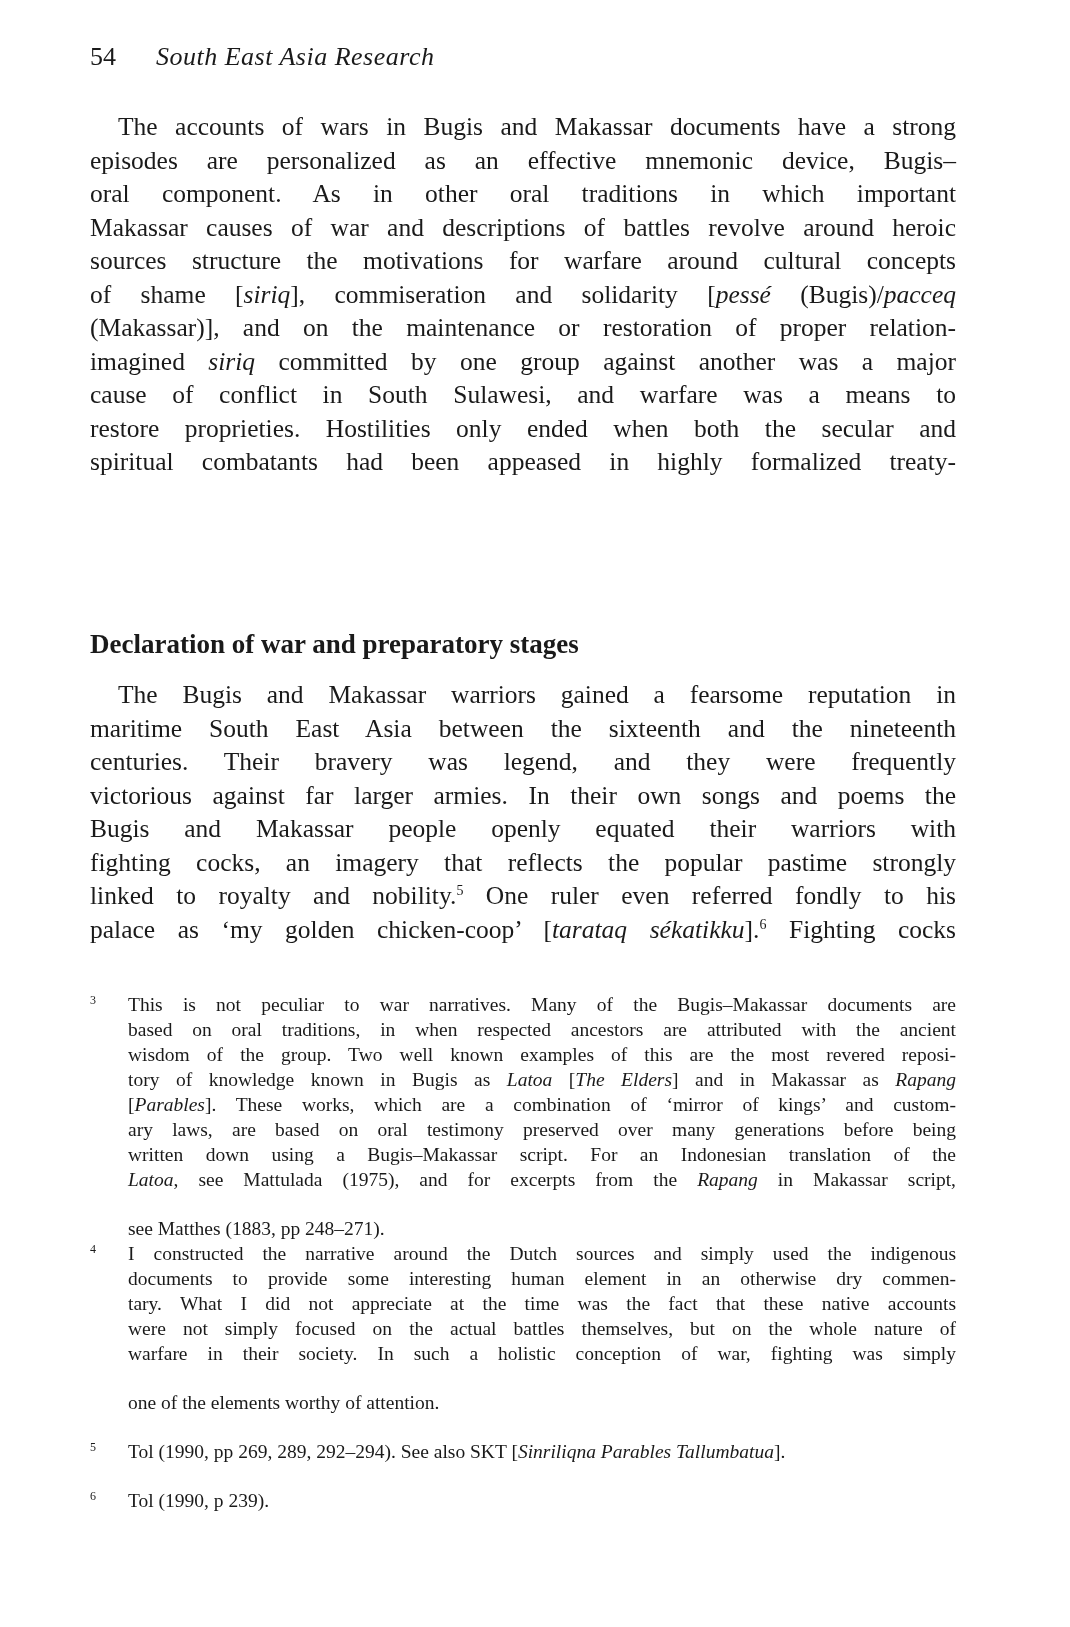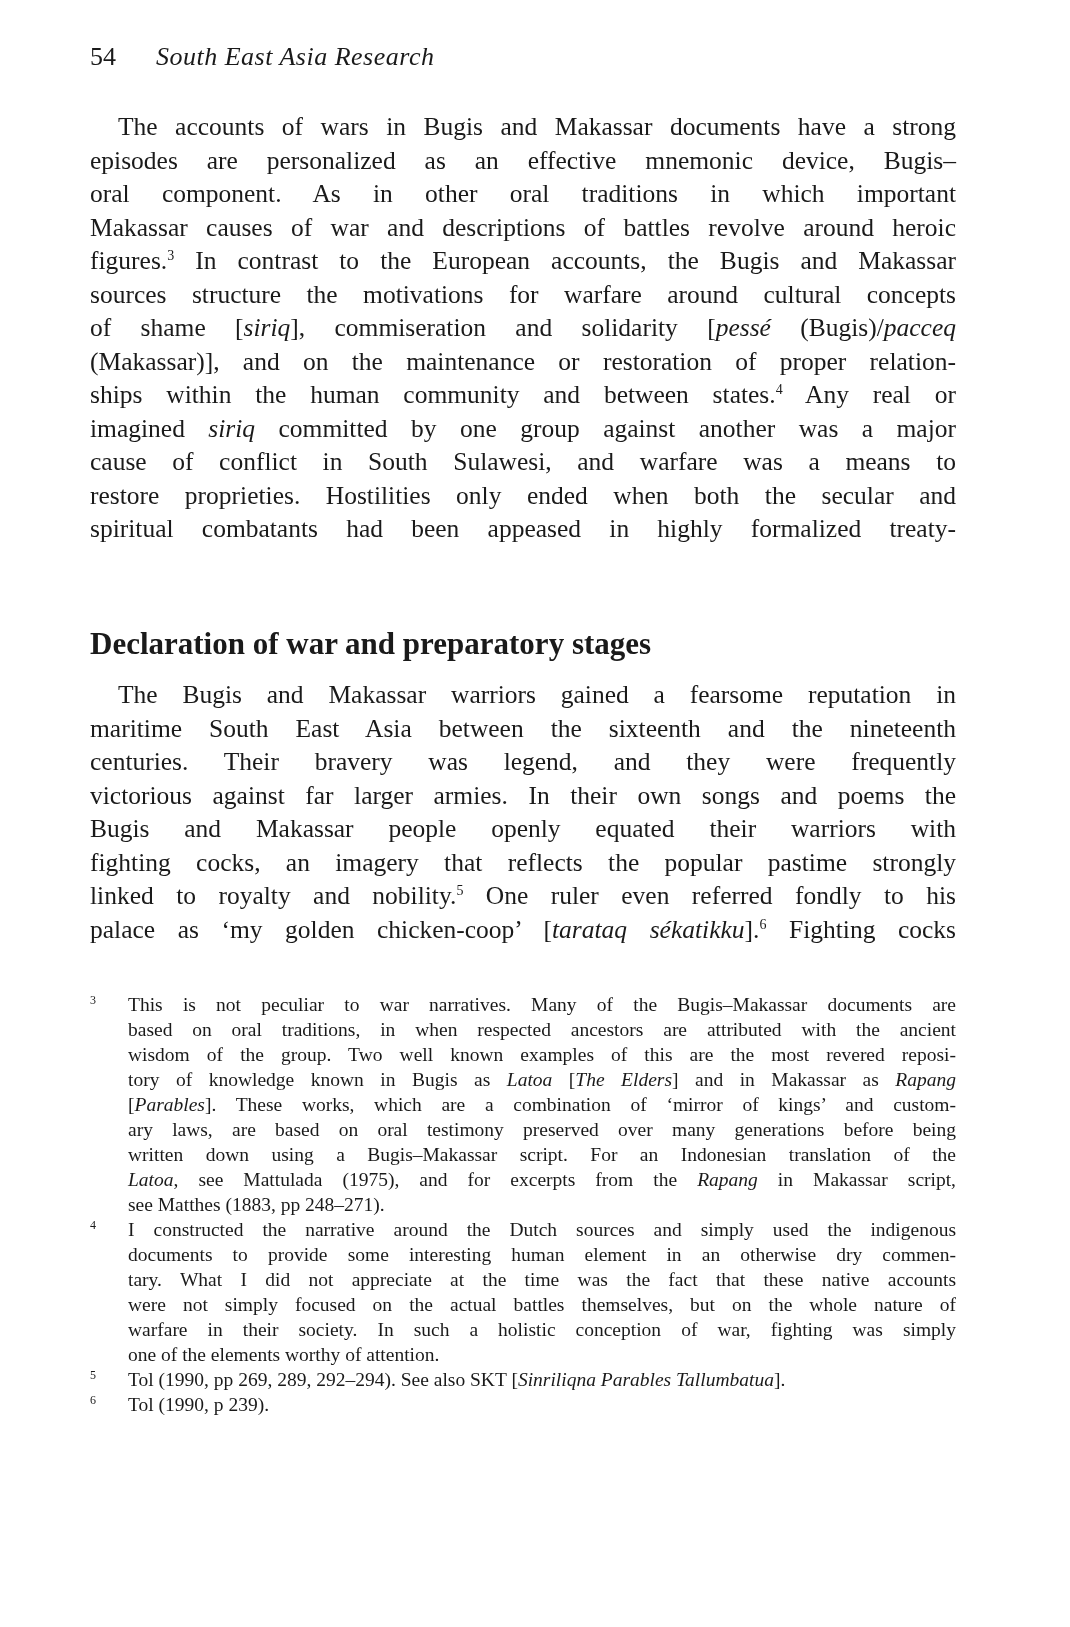--- a/index.html
+++ b/index.html
@@ -9,47 +9,45 @@
   .running-head { position: absolute; left: 90px; top: 40px; font-size: 26px; line-height: 34px; }
   .running-head .pn { display: inline-block; width: 66px; }
   .running-head .jt { font-style: italic; letter-spacing: 0.5px; }
   .para { position: absolute; left: 90px; width: 866px; font-size: 25.5px; line-height: 33.5px;
           text-align: justify; }
   .para .line { display: block; text-align: justify; text-align-last: justify; white-space: nowrap; height: 33.5px; }
   .para .line.last { text-align-last: left; }
   .para .line.indent { padding-left: 28px; }
   .p1 { top: 110px; }
   .p2 { top: 678px; }
-  h2.heading { position: absolute; left: 90px; top: 626px; margin: 0; font-size: 31px; font-weight: bold; line-height: 36px; }
+  h2.heading { position: absolute; left: 90px; top: 626px; margin: 0; font-size: 27px; font-weight: bold; line-height: 36px; }
   .notes { position: absolute; left: 90px; top: 992px; width: 866px; font-size: 19.5px; line-height: 25px; }
   .note { position: relative; padding-left: 38px; }
   .note .num { position: absolute; left: 0; top: -4px; font-size: 12px; }
   .note .line { display: block; text-align: justify; text-align-last: justify; white-space: nowrap; height: 25px; }
-  .note .line.last { text-align-last: left; }
+  .note .line.last { text-align-last: left; margin-top: 24px; }
   sup { font-size: 14px; line-height: 0; vertical-align: 9px; }
   i { font-style: italic; }
 </style>
 </head>
 <body>
 
 <div class="page">
   <div class="running-head">
     <span class="pn">54</span><span class="jt">South East Asia Research</span>
   </div>
 
   <div class="para p1" id="p1">
       <span class="line indent">The accounts of wars in Bugis and Makassar documents have a strong</span>
       <span class="line">episodes are personalized as an effective mnemonic device, Bugis–</span>
       <span class="line">oral component. As in other oral traditions in which important</span>
       <span class="line">Makassar causes of war and descriptions of battles revolve around heroic</span>
-      <span class="line">figures.<sup>3</sup> In contrast to the European accounts, the Bugis and Makassar</span>
       <span class="line">sources structure the motivations for warfare around cultural concepts</span>
       <span class="line">of shame [<i>siriq</i>], commiseration and solidarity [<i>pessé</i> (Bugis)/<i>pacceq</i></span>
       <span class="line">(Makassar)], and on the maintenance or restoration of proper relation-</span>
-      <span class="line">ships within the human community and between states.<sup>4</sup> Any real or</span>
       <span class="line">imagined <i>siriq</i> committed by one group against another was a major</span>
       <span class="line">cause of conflict in South Sulawesi, and warfare was a means to</span>
       <span class="line">restore proprieties. Hostilities only ended when both the secular and</span>
       <span class="line">spiritual combatants had been appeased in highly formalized treaty-</span>
     </div>
 
   <h2 class="heading">Declaration of war and preparatory stages</h2>
 
   <div class="para p2" id="p2">
       <span class="line indent">The Bugis and Makassar warriors gained a fearsome reputation in</span>

